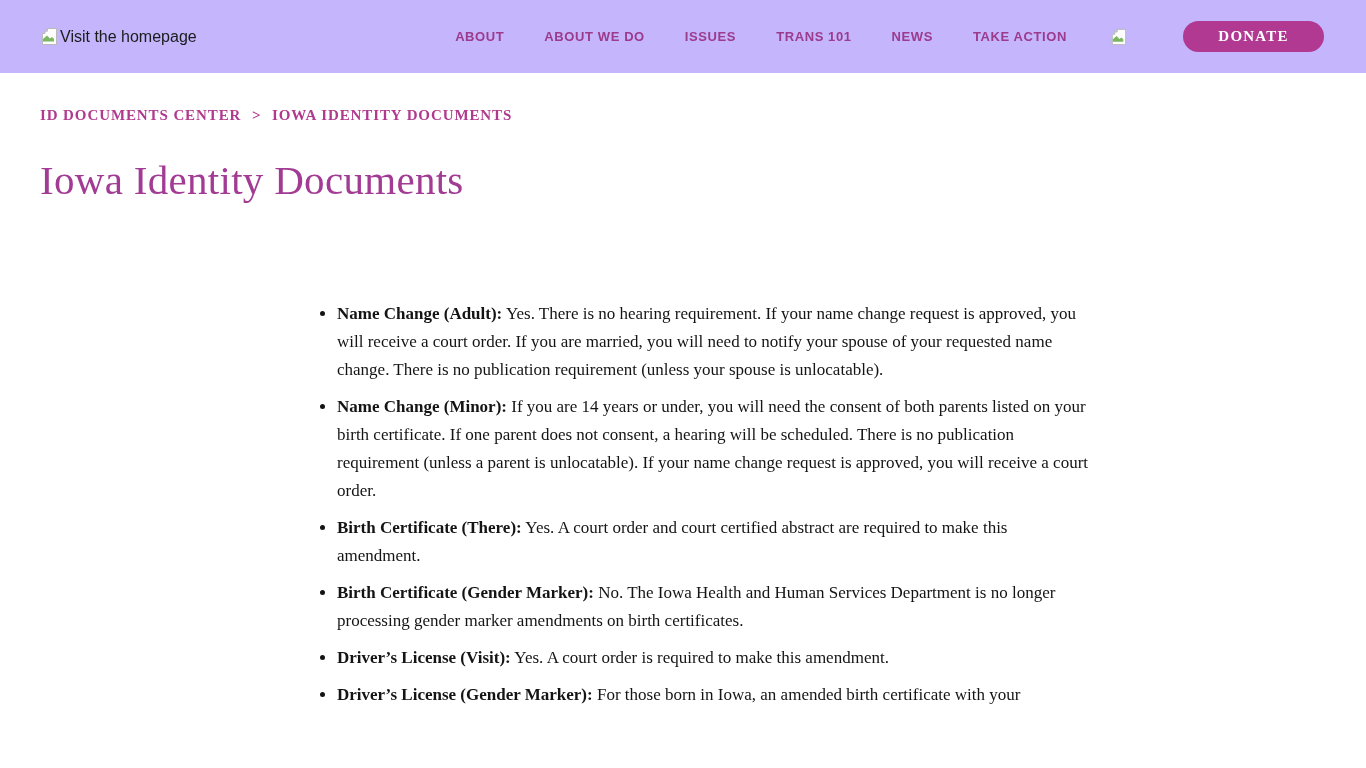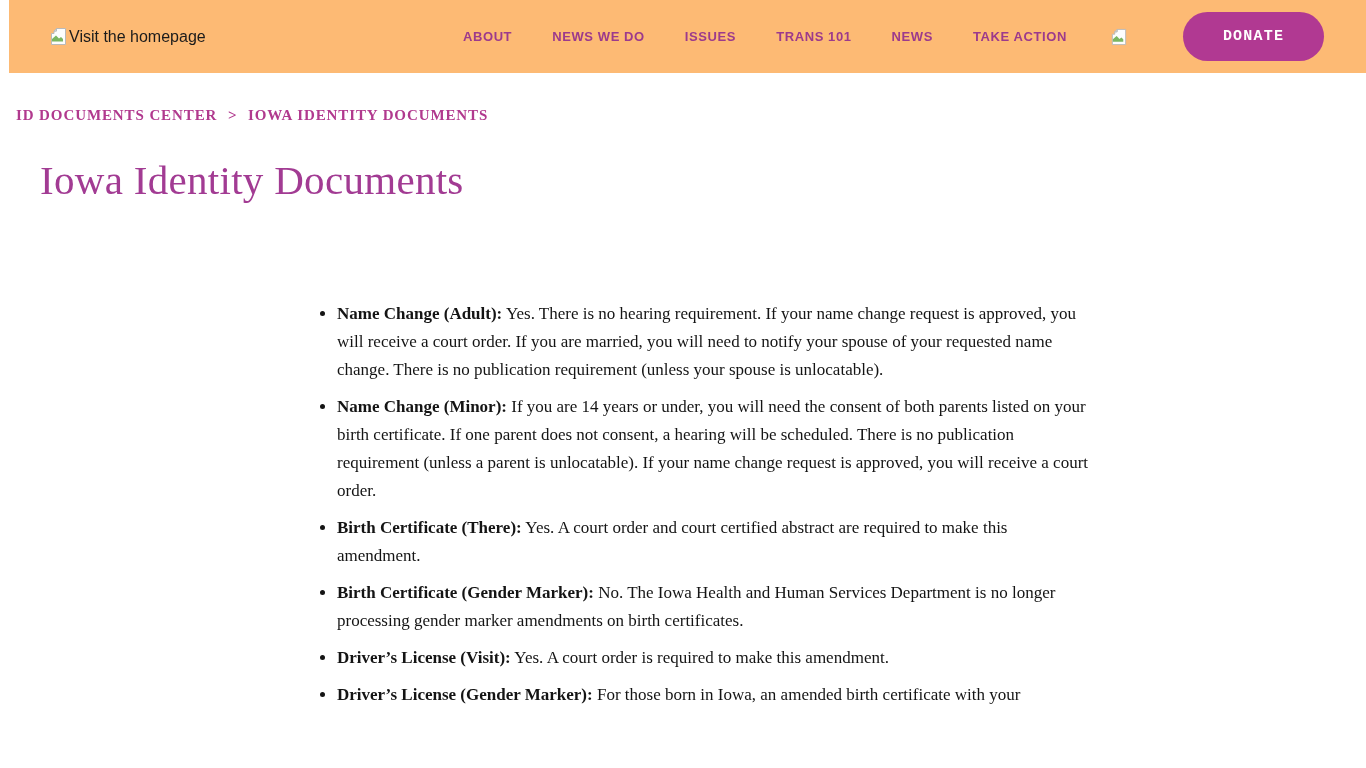--- a/index.html
+++ b/index.html
@@ -6,22 +6,21 @@
   html, body { width: 1366px; height: 768px; overflow: hidden; background: #ffffff; }
   body { font-family: "Liberation Serif", serif; color: #141414; position: relative; }
 
   
   .site-header {
     display: flex;
     align-items: center;
     justify-content: space-between;
     padding: 0 42px 0 40px;
     height: 73px;
-    background: #fdba74;
-    margin-left: 9px;
+    background: #c4b5fd;
   }
   .logo-link {
     display: inline-flex;
     align-items: center;
     gap: 1px;
     text-decoration: none;
     color: #1b1b1b;
     font-family: "Liberation Sans", sans-serif;
     font-size: 16px;
     cursor: pointer;
@@ -41,36 +40,36 @@
     text-decoration: none;
     cursor: pointer;
     white-space: nowrap;
   }
   .search-btn { cursor: pointer; margin-left: 3px; }
   .donate-btn {
     display: inline-flex;
     align-items: center;
     justify-content: center;
     width: 141px;
-    height: 49px;
+    height: 31px;
     margin-left: 15px;
     border-radius: 26px;
     background: #b13992;
     color: #ffffff;
-    font-family: Liberation Mono, monospace;
+    font-family: Liberation Serif, serif;
     font-weight: 700;
     font-size: 15px;
     letter-spacing: 1.2px;
     text-decoration: none;
     cursor: pointer;
   }
 
   
   .breadcrumb {
-    margin: 34px 0 0 16px;
+    margin: 34px 0 0 40px;
     font-family: "Liberation Serif", serif;
     font-weight: 700;
     font-size: 15px;
     letter-spacing: 0.9px;
     color: #b1398e;
   }
   .breadcrumb a {
     color: #b1398e;
     text-decoration: none;
     cursor: pointer;
@@ -121,21 +120,21 @@
         <path d="M7.5 2.5 L16.5 2.5 L16.5 18.5 L2.5 18.5 L2.5 7.5 L5 7.5 L5 5 L7.5 5 Z" fill="#fdfdfd" stroke="#b9b9b9" stroke-width="1"></path>
         <path d="M3 13 L7 9.5 L10 12.5 L12 11 L14 13 L14 15.5 L3 15.5 Z" fill="#7bb661"></path>
         <path d="M7.5 2.5 L5 5 L7.5 5 Z" fill="#cfe0ee" stroke="#b9b9b9" stroke-width="0.8"></path>
       </svg>
     </span>
     <span>Visit the homepage</span>
   </a>
 
   <nav class="main-nav">
     <a class="nav-link">ABOUT</a>
-    <a class="nav-link">NEWS WE DO</a>
+    <a class="nav-link">ABOUT WE DO</a>
     <a class="nav-link">ISSUES</a>
     <a class="nav-link">TRANS 101</a>
     <a class="nav-link">NEWS</a>
     <a class="nav-link">TAKE ACTION</a>
     <span class="broken-img search-btn">
       <svg width="18" height="20" viewBox="0 0 19 21">
         <path d="M7.5 2.5 L16.5 2.5 L16.5 18.5 L2.5 18.5 L2.5 7.5 L5 7.5 L5 5 L7.5 5 Z" fill="#fdfdfd" stroke="#b9b9b9" stroke-width="1"></path>
         <path d="M3 13 L7 9.5 L10 12.5 L12 11 L14 13 L14 15.5 L3 15.5 Z" fill="#7bb661"></path>
         <path d="M7.5 2.5 L5 5 L7.5 5 Z" fill="#cfe0ee" stroke="#b9b9b9" stroke-width="0.8"></path>
       </svg>

